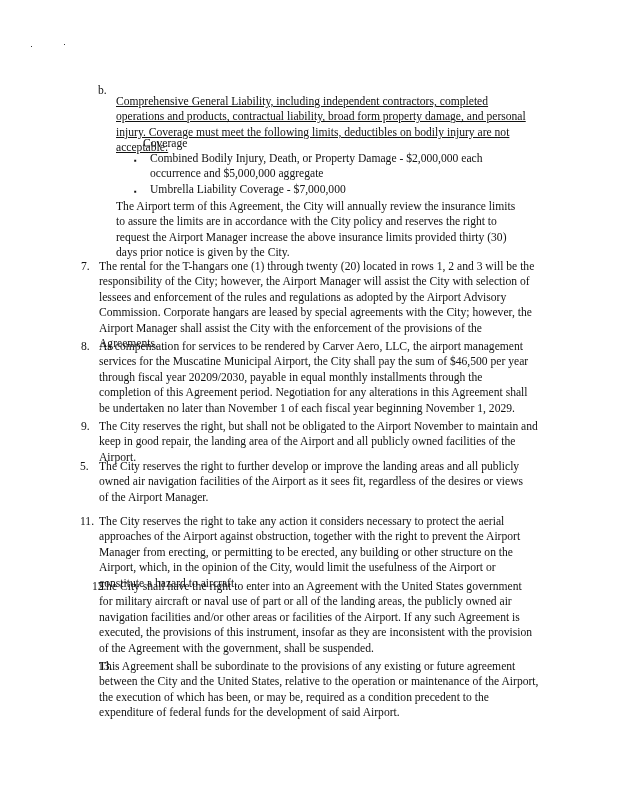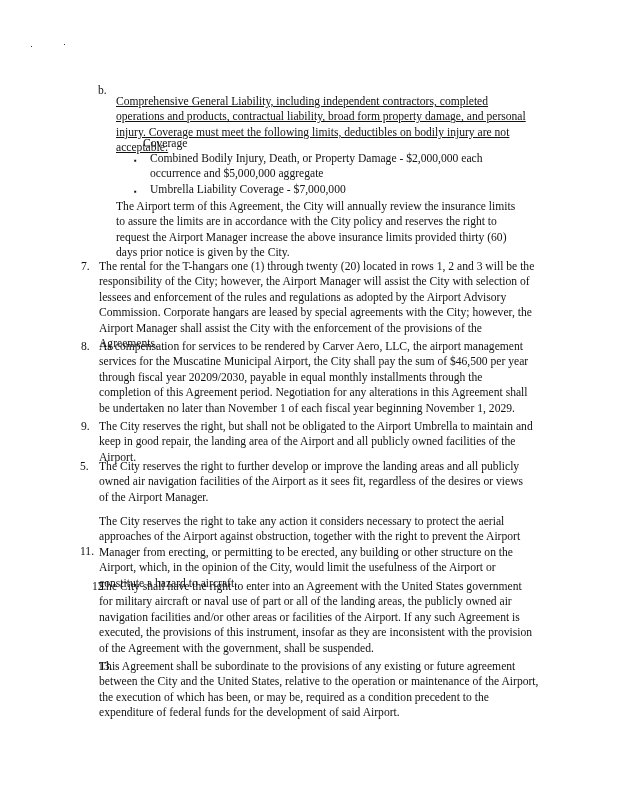--- a/index.html
+++ b/index.html
@@ -26,45 +26,45 @@
   <p class="text" style="left:116px; top:94px; width:416px;text-decoration:underline;">Comprehensive General Liability, including independent contractors, completed operations and products, contractual liability, broad form property damage, and personal injury. Coverage must meet the following limits, deductibles on bodily injury are not acceptable:</p>
 
   <p class="text" style="left:143px; top:136px;">Coverage</p>
 
   <span class="bullet-mark" style="left:134px; top:153px;">▪</span>
   <p class="text" style="left:150px; top:151px; width:382px;">Combined Bodily Injury, Death, or Property Damage - $2,000,000 each occurrence and $5,000,000 aggregate</p>
 
   <span class="bullet-mark" style="left:134px; top:184px;">▪</span>
   <p class="text" style="left:150px; top:182px; width:382px;">Umbrella Liability Coverage - $7,000,000</p>
 
-  <p class="text" style="left:116px; top:199px; width:400px;">The Airport term of this Agreement, the City will annually review the insurance limits to assure the limits are in accordance with the City policy and reserves the right to request the Airport Manager increase the above insurance limits provided thirty (60) days prior notice is given by the City.</p>
+  <p class="text" style="left:116px; top:199px; width:400px;">The Airport term of this Agreement, the City will annually review the insurance limits to assure the limits are in accordance with the City policy and reserves the right to request the Airport Manager increase the above insurance limits provided thirty (30) days prior notice is given by the City.</p>
 </div>
 
 <div class="block" style="left:0; top:0;">
   <span class="label" style="left:81px; top:259px;">7.</span>
   <p class="text" style="left:99px; top:259px; width:440px;">The rental for the T-hangars one (1) through twenty (20) located in rows 1, 2 and 3 will be the responsibility of the City; however, the Airport Manager will assist the City with selection of lessees and enforcement of the rules and regulations as adopted by the Airport Advisory Commission. Corporate hangars are leased by special agreements with the City; however, the Airport Manager shall assist the City with the enforcement of the provisions of the Agreements.</p>
 </div>
 
 <div class="block" style="left:0; top:0;">
   <span class="label" style="left:81px; top:339px;">8.</span>
   <p class="text" style="left:99px; top:339px; width:438px;">As compensation for services to be rendered by Carver Aero, LLC, the airport management services for the Muscatine Municipal Airport, the City shall pay the sum of $46,500 per year through fiscal year 20209/2030, payable in equal monthly installments through the completion of this Agreement period. Negotiation for any alterations in this Agreement shall be undertaken no later than November 1 of each fiscal year beginning November 1, 2029.</p>
 </div>
 
 <div class="block" style="left:0; top:0;">
   <span class="label" style="left:81px; top:419px;">9.</span>
-  <p class="text" style="left:99px; top:419px; width:440px;">The City reserves the right, but shall not be obligated to the Airport Umbrella to maintain and keep in good repair, the landing area of the Airport and all publicly owned facilities of the Airport.</p>
+  <p class="text" style="left:99px; top:419px; width:440px;">The City reserves the right, but shall not be obligated to the Airport November to maintain and keep in good repair, the landing area of the Airport and all publicly owned facilities of the Airport.</p>
 </div>
 
 <div class="block" style="left:0; top:0;">
   <span class="label" style="left:80px; top:459px;">5.</span>
   <p class="text" style="left:99px; top:459px; width:430px;">The City reserves the right to further develop or improve the landing areas and all publicly owned air navigation facilities of the Airport as it sees fit, regardless of the desires or views of the Airport Manager.</p>
 </div>
 
 <div class="block" style="left:0; top:0;">
-  <span class="label" style="left:80px; top:544px;">11.</span>
+  <span class="label" style="left:80px; top:514px;">11.</span>
   <p class="text" style="left:99px; top:514px; width:442px;">The City reserves the right to take any action it considers necessary to protect the aerial approaches of the Airport against obstruction, together with the right to prevent the Airport Manager from erecting, or permitting to be erected, any building or other structure on the Airport, which, in the opinion of the City, would limit the usefulness of the Airport or constitute a hazard to aircraft.</p>
 </div>
 
 <div class="block" style="left:0; top:0;">
   <span class="label" style="left:92px; top:579px;">12.</span>
   <p class="text" style="left:99px; top:579px; width:436px;">The City shall have the right to enter into an Agreement with the United States government for military aircraft or naval use of part or all of the landing areas, the publicly owned air navigation facilities and/or other areas or facilities of the Airport. If any such Agreement is executed, the provisions of this instrument, insofar as they are inconsistent with the provision of the Agreement with the government, shall be suspended.</p>
 </div>
 
 <div class="block" style="left:0; top:0;">
   <span class="label" style="left:80px; top:659px;margin-left:18px;">13.</span>

